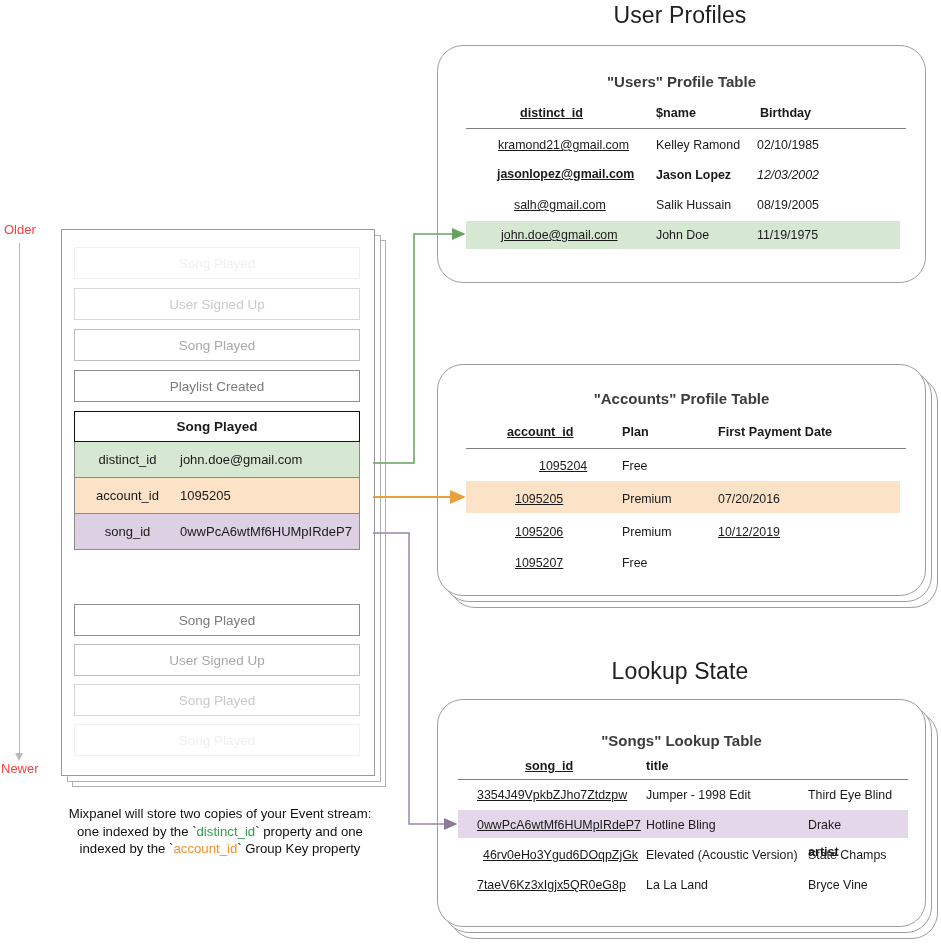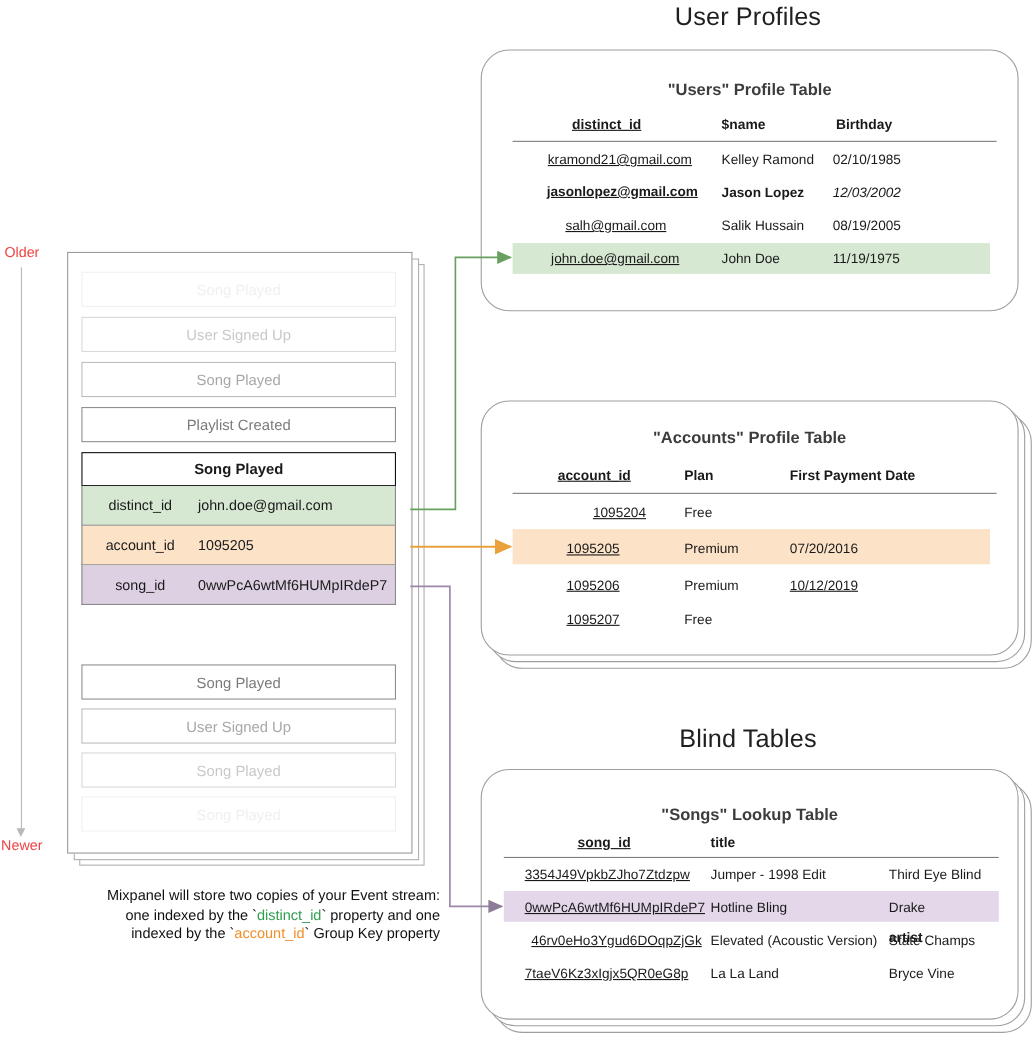--- a/index.html
+++ b/index.html
@@ -47,21 +47,21 @@
   }
   .ev-prop{
     position:absolute;box-sizing:border-box;border:1px solid #8a8a8a;border-top:none;
     display:flex;align-items:center;font-size:13px;color:#1a1a1a;
   }
   .ev-prop .k{width:105px;text-align:center;flex:none;}
   .ev-prop .v{flex:1;}
 
   
   .caption{
-    font-size:13.2px;line-height:17.5px;text-align:right;color:#111;
+    font-size:13.2px;line-height:17.5px;text-align:center;color:#111;
   }
   .tok-green{color:#2e9e4f;}
   .tok-orange{color:#f0902b;}
 
   
   .card-layer{
     position:absolute;box-sizing:border-box;
     border:1.4px solid #9e9e9e;border-radius:26px;background:#ffffff;
   }
   .card-main{
@@ -204,21 +204,21 @@
 
     <div class="td u" style="left:515px;top:525px;">1095206</div>
     <div class="td" style="left:622px;top:525px;">Premium</div>
     <div class="td" style="left:718px;top:525px;text-decoration:underline;">10/12/2019</div>
 
     <div class="td u" style="left:515px;top:556px;">1095207</div>
     <div class="td" style="left:622px;top:556px;">Free</div>
     <div class="td" style="left:718px;top:556px;"></div>
   </div>
 
-  <div class="abs section-title" style="left:430px;top:658px;width:500px;">Blind Tables</div>
+  <div class="abs section-title" style="left:430px;top:658px;width:500px;">Lookup State</div>
   <div class="card-layer" style="left:449px;top:711px;width:489px;height:228px;"></div>
   <div class="card-layer" style="left:443px;top:705px;width:489px;height:228px;"></div>
   <div class="card-main" style="left:437px;top:699px;width:489px;height:228px;"></div>
   <div class="card-title" style="left:437px;top:732px;width:489px;">"Songs" Lookup Table</div>
 
   <div class="tbl">
     <div class="th u" style="left:525px;top:759px;">song_id</div>
     <div class="th" style="left:646px;top:759px;">title</div>
     <div class="th" style="left:808px;top:801px;margin-top:44px;">artist</div>
     <div class="hr" style="left:458px;top:779px;width:450px;"></div>

